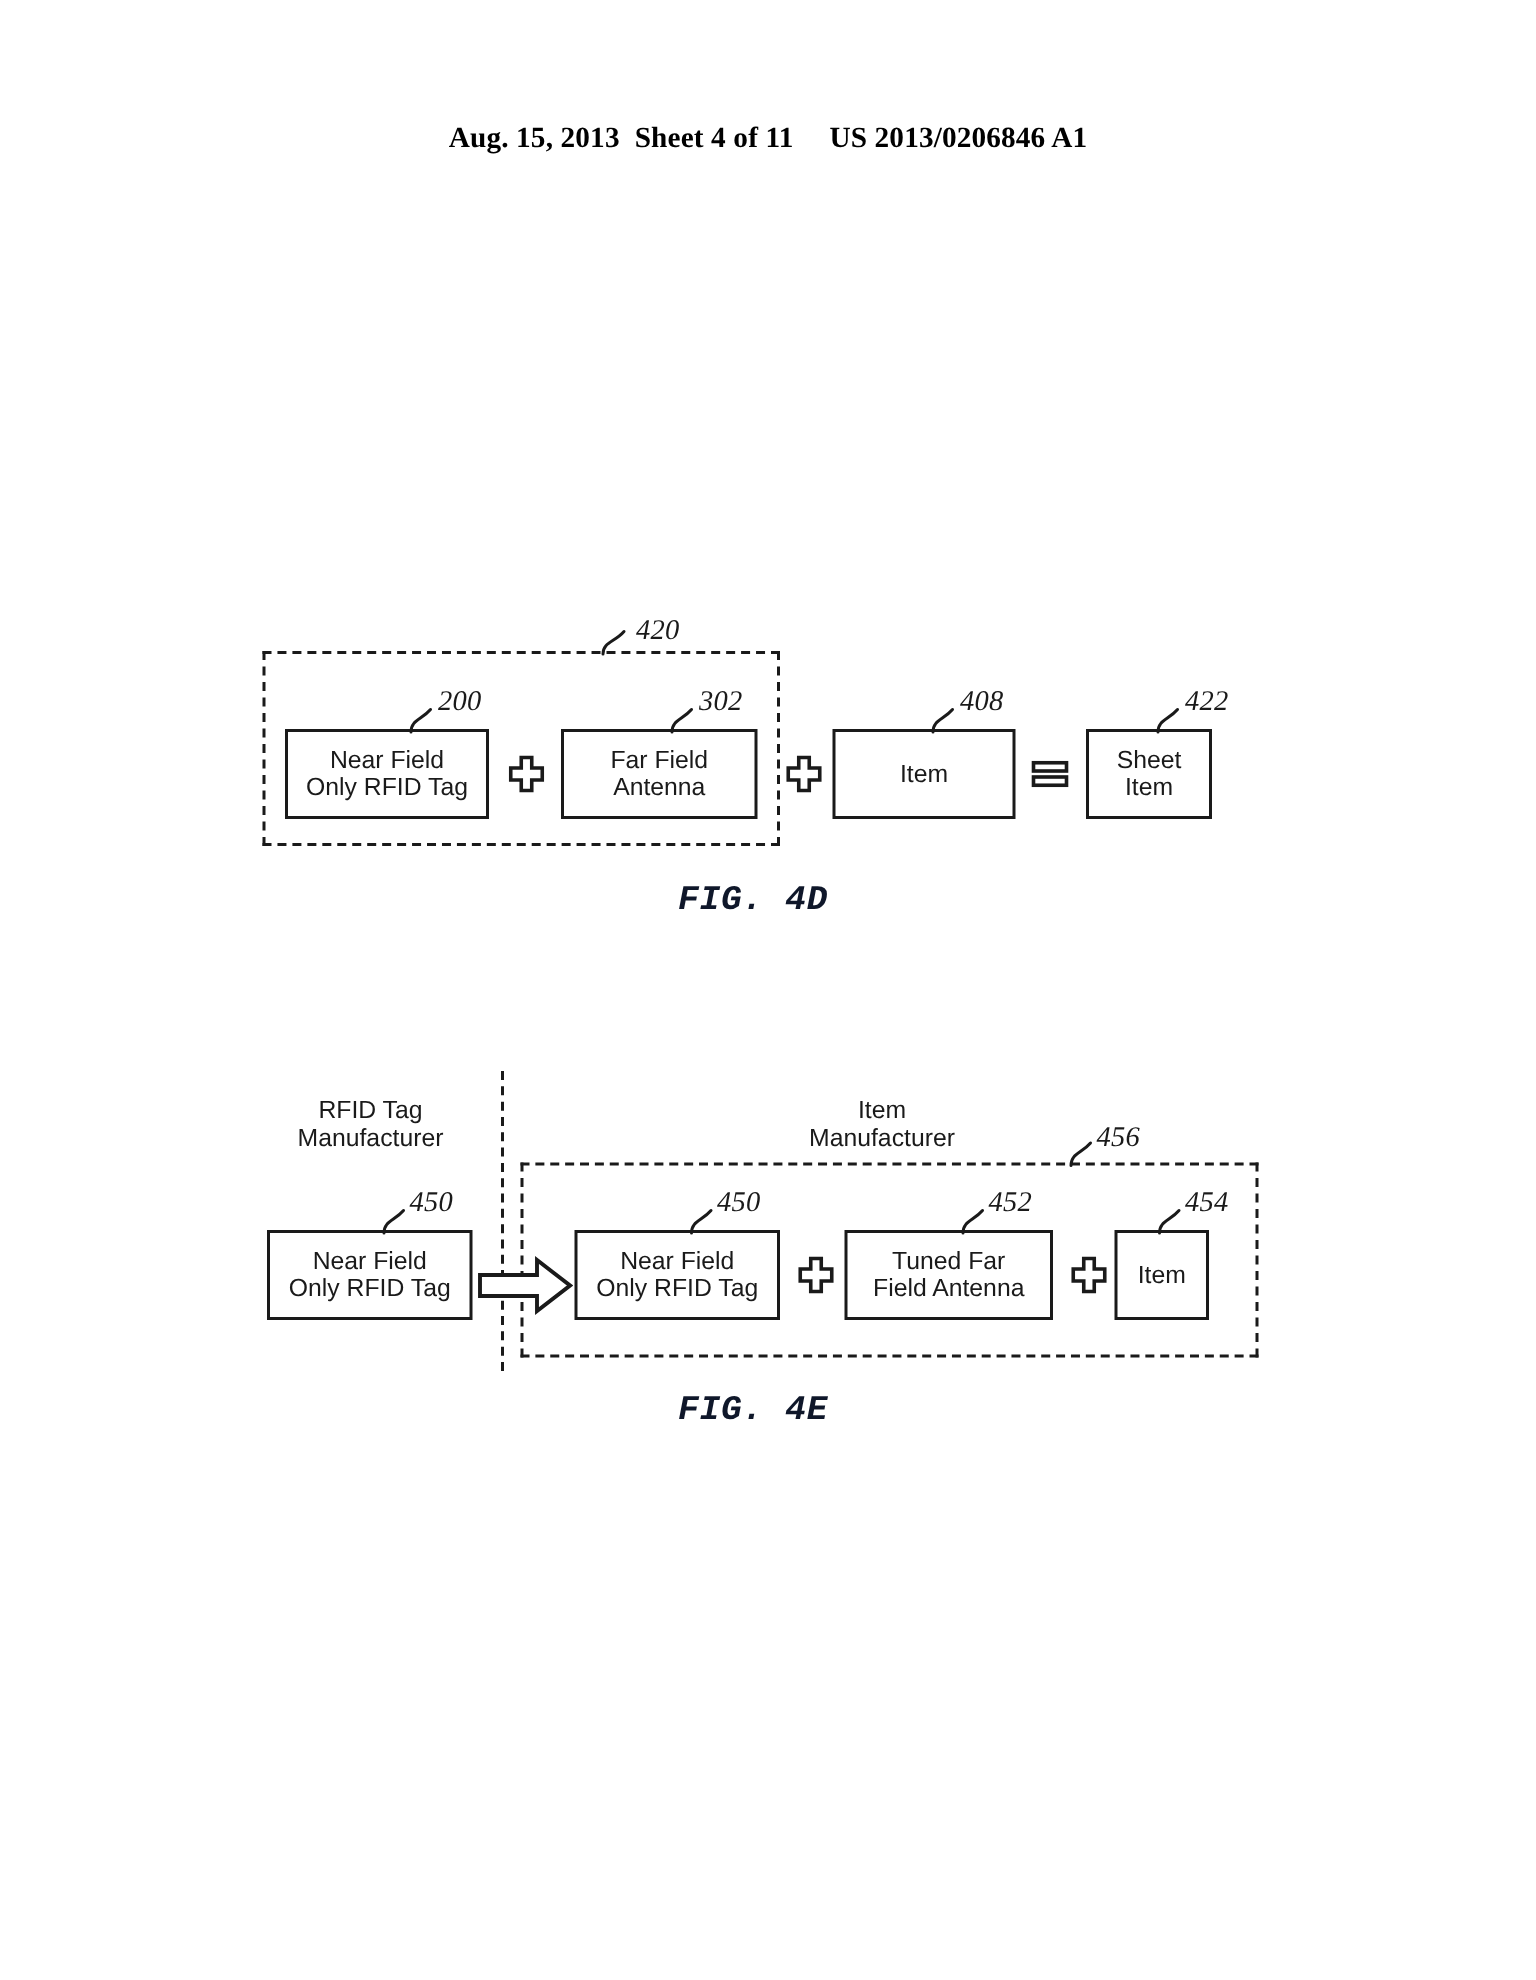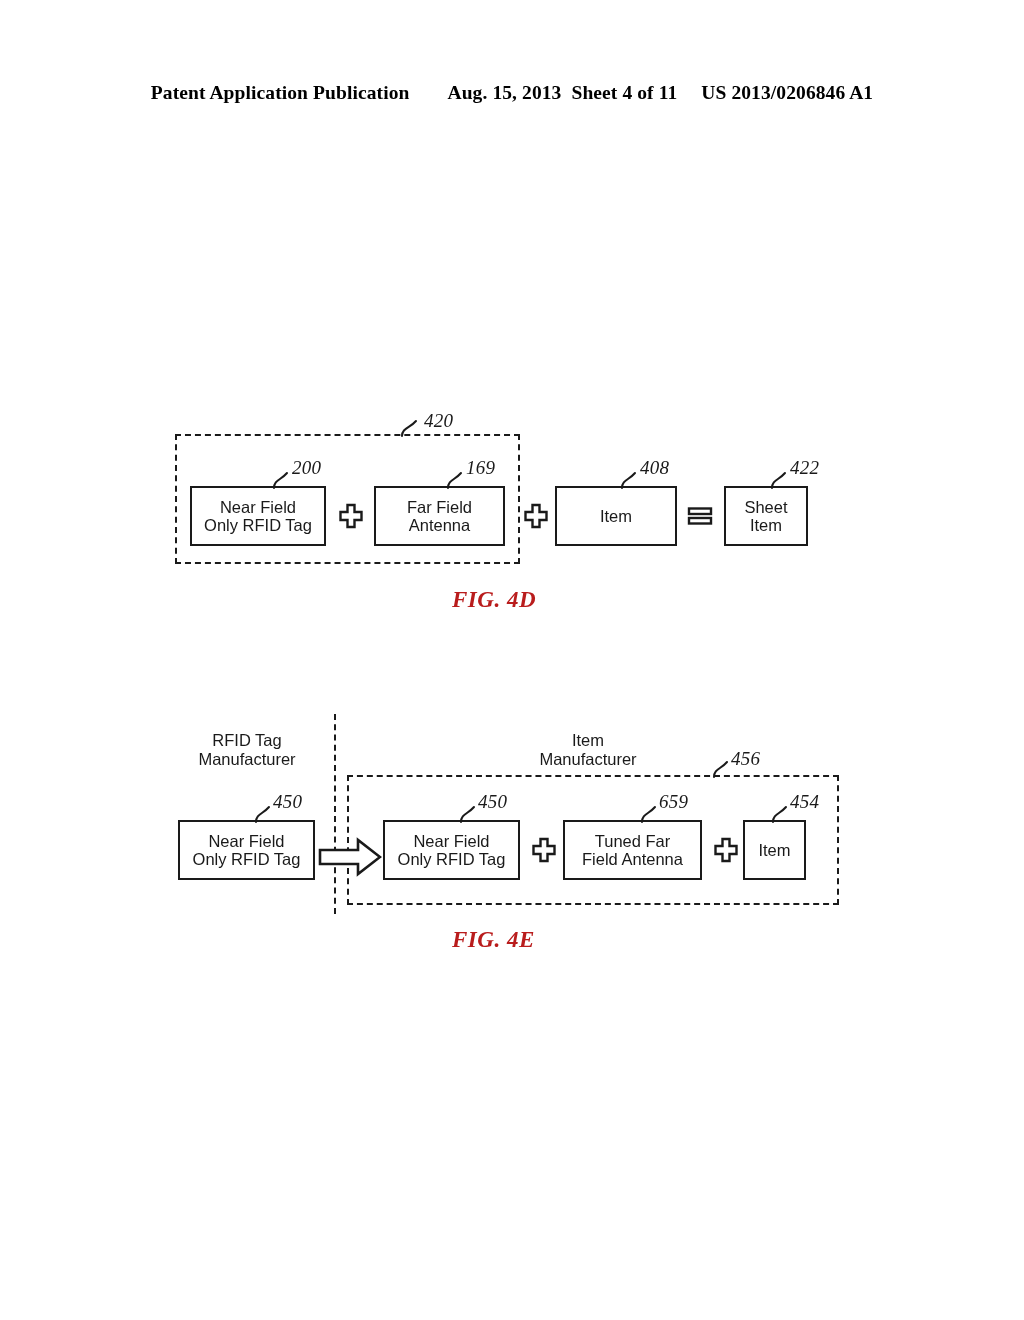--- a/index.html
+++ b/index.html
@@ -103,25 +103,25 @@
     font-size: 16.5px;
     line-height: 1.15;
     color: #1a1a1a;
     text-align: center;
     white-space: nowrap;
   }
 
   
   .fig-caption {
     position: absolute;
-    font-family: Liberation Serif, serif;
+    font-family: Liberation Mono, monospace;
     font-weight: bold;
     font-style: italic;
     font-size: 23px;
-    color: #b91c1c;
+    color: #0f172a;
     letter-spacing: 0.5px;
     white-space: nowrap;
   }
 
   
   .op {
     position: absolute;
     line-height: 0;
   }
   .op svg { display: block; }
@@ -137,21 +137,20 @@
   .arrow-op svg polygon {
     fill: #ffffff;
     stroke: #1a1a1a;
     stroke-width: 2.6;
   }
 </style>
 </head>
 <body>
 
 <div class="page-header">
-  <span class="hdr-pub">Patent Application Publication</span>
   <span class="hdr-date">Aug. 15, 2013</span>
   <span class="hdr-sheet">Sheet 4 of 11</span>
   <span class="hdr-num">US 2013/0206846 A1</span>
 </div>
 
 <div class="figure" id="fig-4d">
 
   <div class="group-box" style="left:175px; top:434px; width:345px; height:130px;"></div>
 
   <svg class="leader" style="left:400px; top:418px; width:30px; height:20px;" viewBox="0 0 30 20">
@@ -174,21 +173,21 @@
     </svg>
   </div>
 
   <div class="node-box" style="left:374px; top:486px; width:131px; height:60px;">
     <span class="ln">Far Field</span>
     <span class="ln">Antenna</span>
   </div>
   <svg class="leader" style="left:446px; top:470px; width:28px; height:20px;" viewBox="0 0 28 20">
     <path d="M2,18 C2,10 9,10 15,3"></path>
   </svg>
-  <div class="ref" style="left:466px; top:457px;">169</div>
+  <div class="ref" style="left:466px; top:457px;">302</div>
 
   <div class="op" style="left:523px; top:503px;">
     <svg width="26" height="26" viewBox="0 0 26 26">
       <polygon points="9.5,2 16.5,2 16.5,9 23.5,9 23.5,17 16.5,17 16.5,24 9.5,24 9.5,17 2.5,17 2.5,9 9.5,9"></polygon>
     </svg>
   </div>
 
   <div class="node-box" style="left:555px; top:486px; width:122px; height:60px;">
     <span class="ln">Item</span>
   </div>
@@ -265,21 +264,21 @@
     </svg>
   </div>
 
   <div class="node-box" style="left:563px; top:820px; width:139px; height:60px;">
     <span class="ln">Tuned Far</span>
     <span class="ln">Field Antenna</span>
   </div>
   <svg class="leader" style="left:640px; top:804px; width:28px; height:20px;" viewBox="0 0 28 20">
     <path d="M2,18 C2,10 9,10 15,3"></path>
   </svg>
-  <div class="ref" style="left:659px; top:791px;">659</div>
+  <div class="ref" style="left:659px; top:791px;">452</div>
 
   <div class="op" style="left:713px; top:837px;">
     <svg width="26" height="26" viewBox="0 0 26 26">
       <polygon points="9.5,2 16.5,2 16.5,9 23.5,9 23.5,17 16.5,17 16.5,24 9.5,24 9.5,17 2.5,17 2.5,9 9.5,9"></polygon>
     </svg>
   </div>
 
   <div class="node-box" style="left:743px; top:820px; width:63px; height:60px;">
     <span class="ln">Item</span>
   </div>

